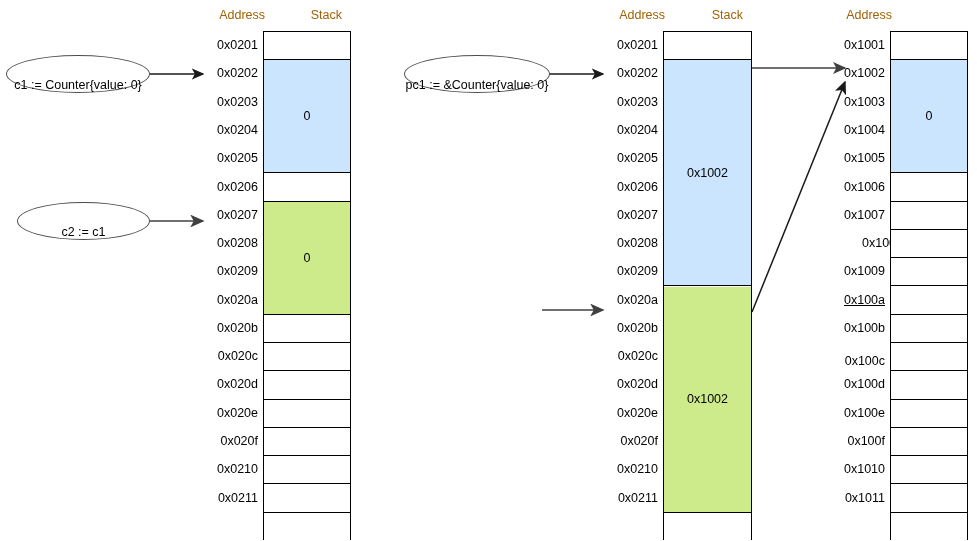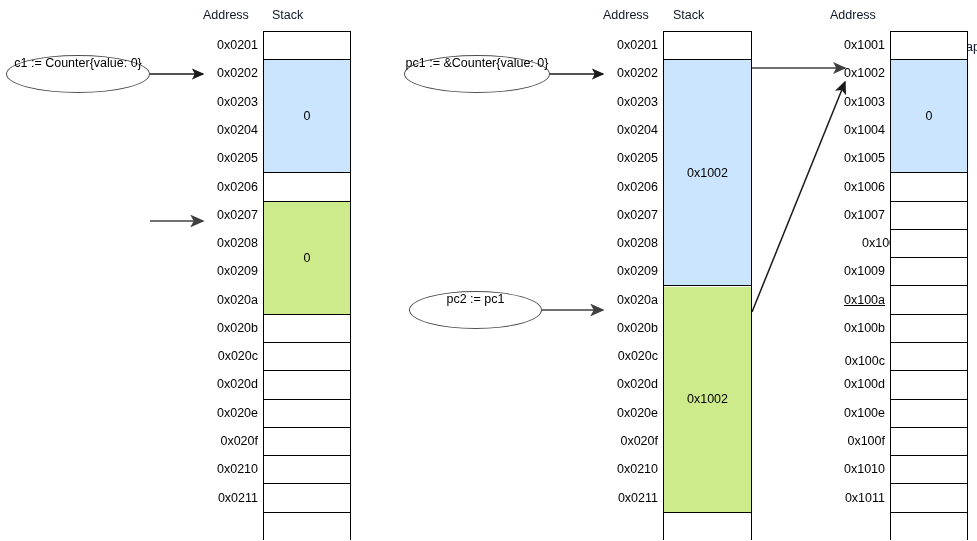--- a/index.html
+++ b/index.html
@@ -9,22 +9,22 @@
     font-family:"Liberation Sans", sans-serif;
     overflow:hidden;
     position:relative;
   }
   .stage{position:absolute;left:0;top:0;width:977px;height:541px;}
 
   
   .col-head{
     position:absolute;
     font-size:12.5px;
-    color:#0f172a;
-    text-align:left;
+    color:#a16207;
+    text-align:right;
     white-space:nowrap;
   }
 
   
   .addr-col{position:absolute;}
   .addr-cell{
     position:absolute;
     font-size:12.5px;
     color:#000;
     text-align:right;
@@ -63,21 +63,21 @@
   .green{background:#cdeb8b;}
 
   
   .callout{
     position:absolute;
     box-sizing:border-box;
     border:1.3px solid #4d4d4d;
     border-radius:50%;
     background:#ffffff;
     display:flex;
-    align-items:flex-start;
+    align-items:flex-end;
     justify-content:center;
     font-size:12.5px;
     color:#000;
     white-space:nowrap;
   }
 
   
   .arrows{position:absolute;left:0;top:0;width:977px;height:541px;pointer-events:none;}
 </style>
 </head>
@@ -155,20 +155,23 @@
       <div class="mem-cell" style="top: 367.611px; height: 28.2778px; width: 100%;"></div>
       <div class="mem-cell" style="top: 395.889px; height: 28.2778px; width: 100%;"></div>
       <div class="mem-cell" style="top: 424.167px; height: 28.2778px; width: 100%;"></div>
       <div class="mem-cell" style="top: 452.444px; height: 28.2778px; width: 100%;"></div>
       <div class="mem-cell last" style="top: 480.722px; height: 28.2778px; width: 100%;"></div>
     </div>
 
   <div class="callout" style="left:6px;top:55px;width:144px;height:38px;">
     <span>c1 := Counter{value: 0}</span>
   </div>
+  <div class="callout" style="left:17px;top:202px;width:133px;height:38px;">
+    <span>c2 := c1</span>
+  </div>
 
   <div class="col-head" style="left:603px;top:8px;width:62px;">Address</div>
   <div class="col-head" style="left:673px;top:8px;width:70px;">Stack</div>
 
   <div class="addr-col" id="addr-middle">
       <div class="addr-cell" style="left: 538px; width: 120px; top: 38.1389px;">0x0201</div>
       <div class="addr-cell" style="left: 538px; width: 120px; top: 66.4167px;">0x0202</div>
       <div class="addr-cell" style="left: 538px; width: 120px; top: 94.6944px;">0x0203</div>
       <div class="addr-cell" style="left: 538px; width: 120px; top: 122.972px;">0x0204</div>
       <div class="addr-cell" style="left: 538px; width: 120px; top: 151.25px;">0x0205</div>
@@ -192,23 +195,20 @@
       </div>
       <div class="mem-block green" style="top: 254.5px; height: 226.222px; width: 100%;">
         <span>0x1002</span>
       </div>
       <div class="mem-cell last" style="top: 480.722px; height: 28.2778px; width: 100%;"></div>
     </div>
 
   <div class="callout" style="left:404px;top:55px;width:146px;height:38px;">
     <span>pc1 := &amp;Counter{value: 0}</span>
   </div>
-  <div class="callout" style="left:409px;top:291px;width:133px;height:38px;">
-    <span>pc2 := pc1</span>
-  </div>
 
   <div class="col-head" style="left:830px;top:8px;width:62px;">Address</div>
   <div class="col-head" style="left:950px;top:8px;width:70px;margin-top:32px;">Heap</div>
 
   <div class="addr-col" id="addr-right">
       <div class="addr-cell" style="left: 765px; width: 120px; top: 38.1389px;">0x1001</div>
       <div class="addr-cell" style="left: 765px; width: 120px; top: 66.4167px;">0x1002</div>
       <div class="addr-cell" style="left: 765px; width: 120px; top: 94.6944px;">0x1003</div>
       <div class="addr-cell" style="left: 765px; width: 120px; top: 122.972px;">0x1004</div>
       <div class="addr-cell" style="left: 765px; width: 120px; top: 151.25px;">0x1005</div>

